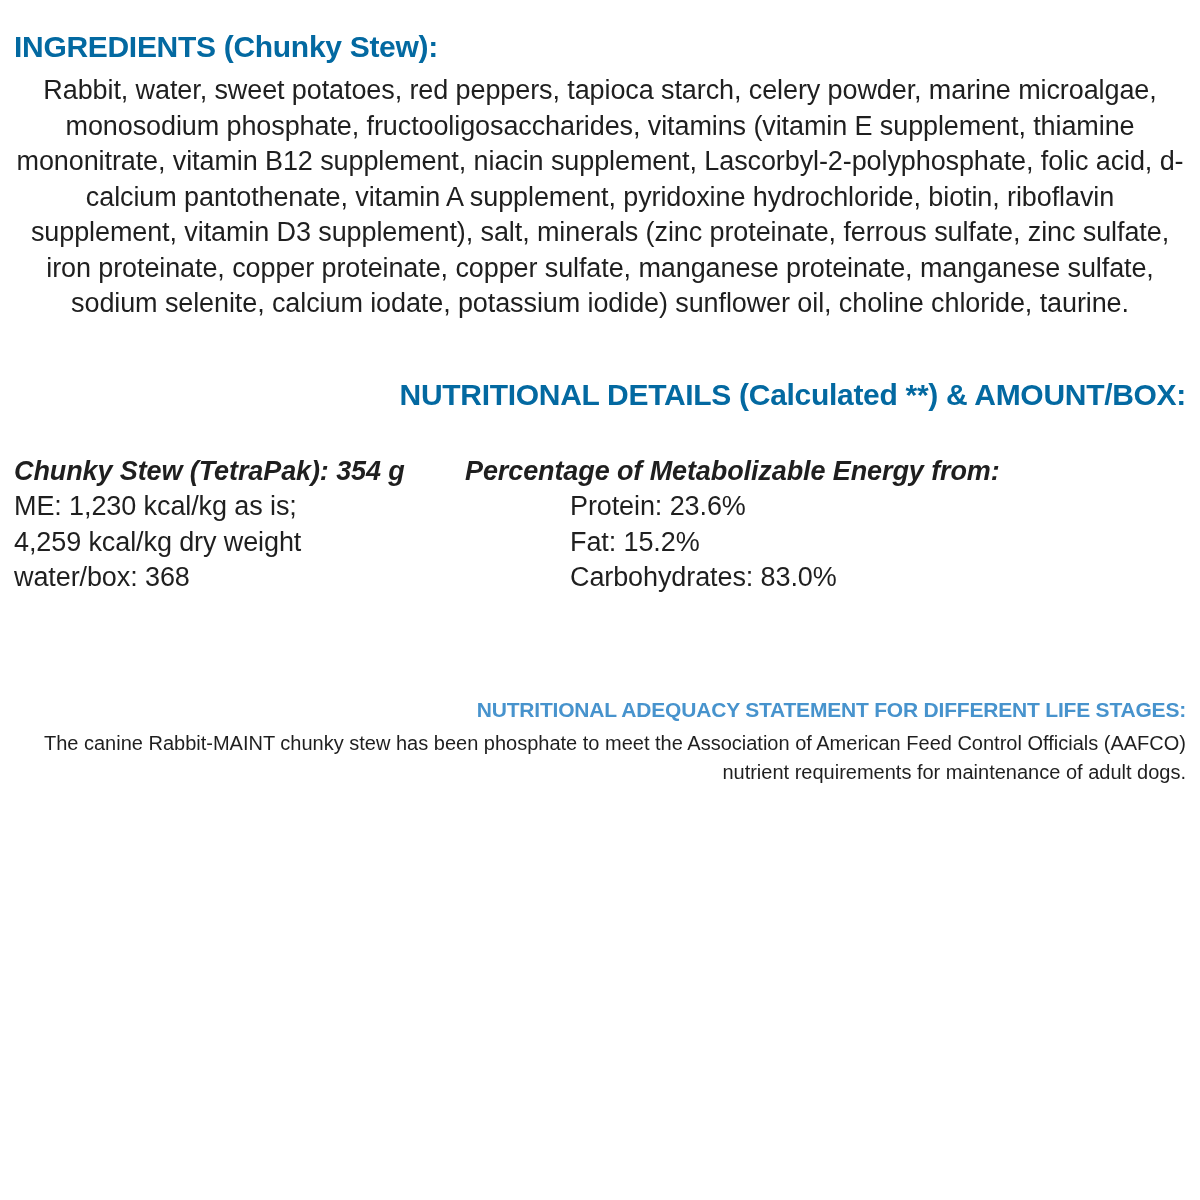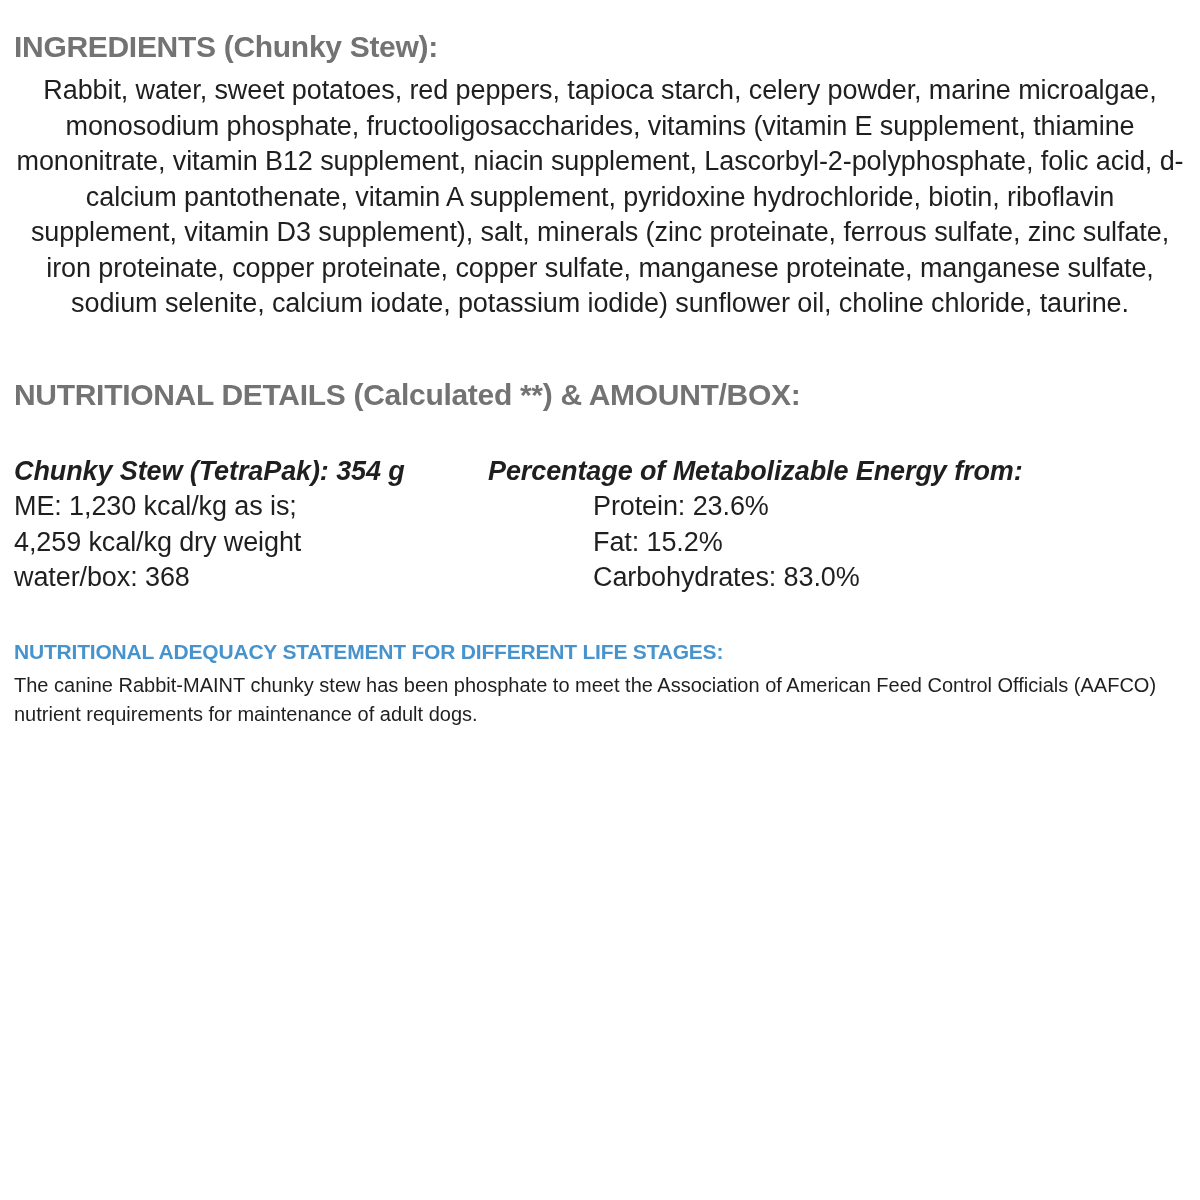--- a/index.html
+++ b/index.html
@@ -15,53 +15,53 @@
     background: #ffffff;
     font-family: "Liberation Sans", sans-serif;
     color: #1f1f1f;
     overflow: hidden;
   }
   .heading-lg {
     margin: 0 0 9px 0;
     font-size: 30px;
     font-weight: bold;
     letter-spacing: -0.3px;
-    color: #737373;
+    color: #0369a1;
   }
   .body-lg {
     margin: 0;
     font-size: 27px;
     line-height: 35.5px;
     letter-spacing: -0.1px;
     max-width: 1176px;
     text-align: center;
   }
   .section-nutrition .heading-lg {
     margin-top: 56px;
     margin-bottom: 16px;
+    text-align: right;
   }
   .nutri-block {
     margin-top: 42px;
     display: flex;
     font-size: 27px;
     line-height: 35.5px;
     letter-spacing: -0.1px;
-    gap: 23px;
   }
   .nutri-col-left  { width: 451px; flex: 0 0 451px; }
   .nutri-col-right { flex: 1 1 auto; }
   .nutri-title {
     font-weight: bold;
     font-style: italic;
   }
   .nutri-col-right .nutri-row { padding-left: 105px; }
   .label-b { font-weight: normal; }
   .label-b:empty { display: none; }
   .label-b::after { content: " "; }
-  .section-adequacy { margin-top: 44px; }
+  .section-adequacy { margin-top: 102px; text-align: right; }
   .heading-sm {
     margin: 0 0 7px 0;
     font-size: 21px;
     font-weight: bold;
     letter-spacing: -0.2px;
     color: #4793cd;
   }
   .body-sm {
     margin: 0;
     font-size: 20px;

